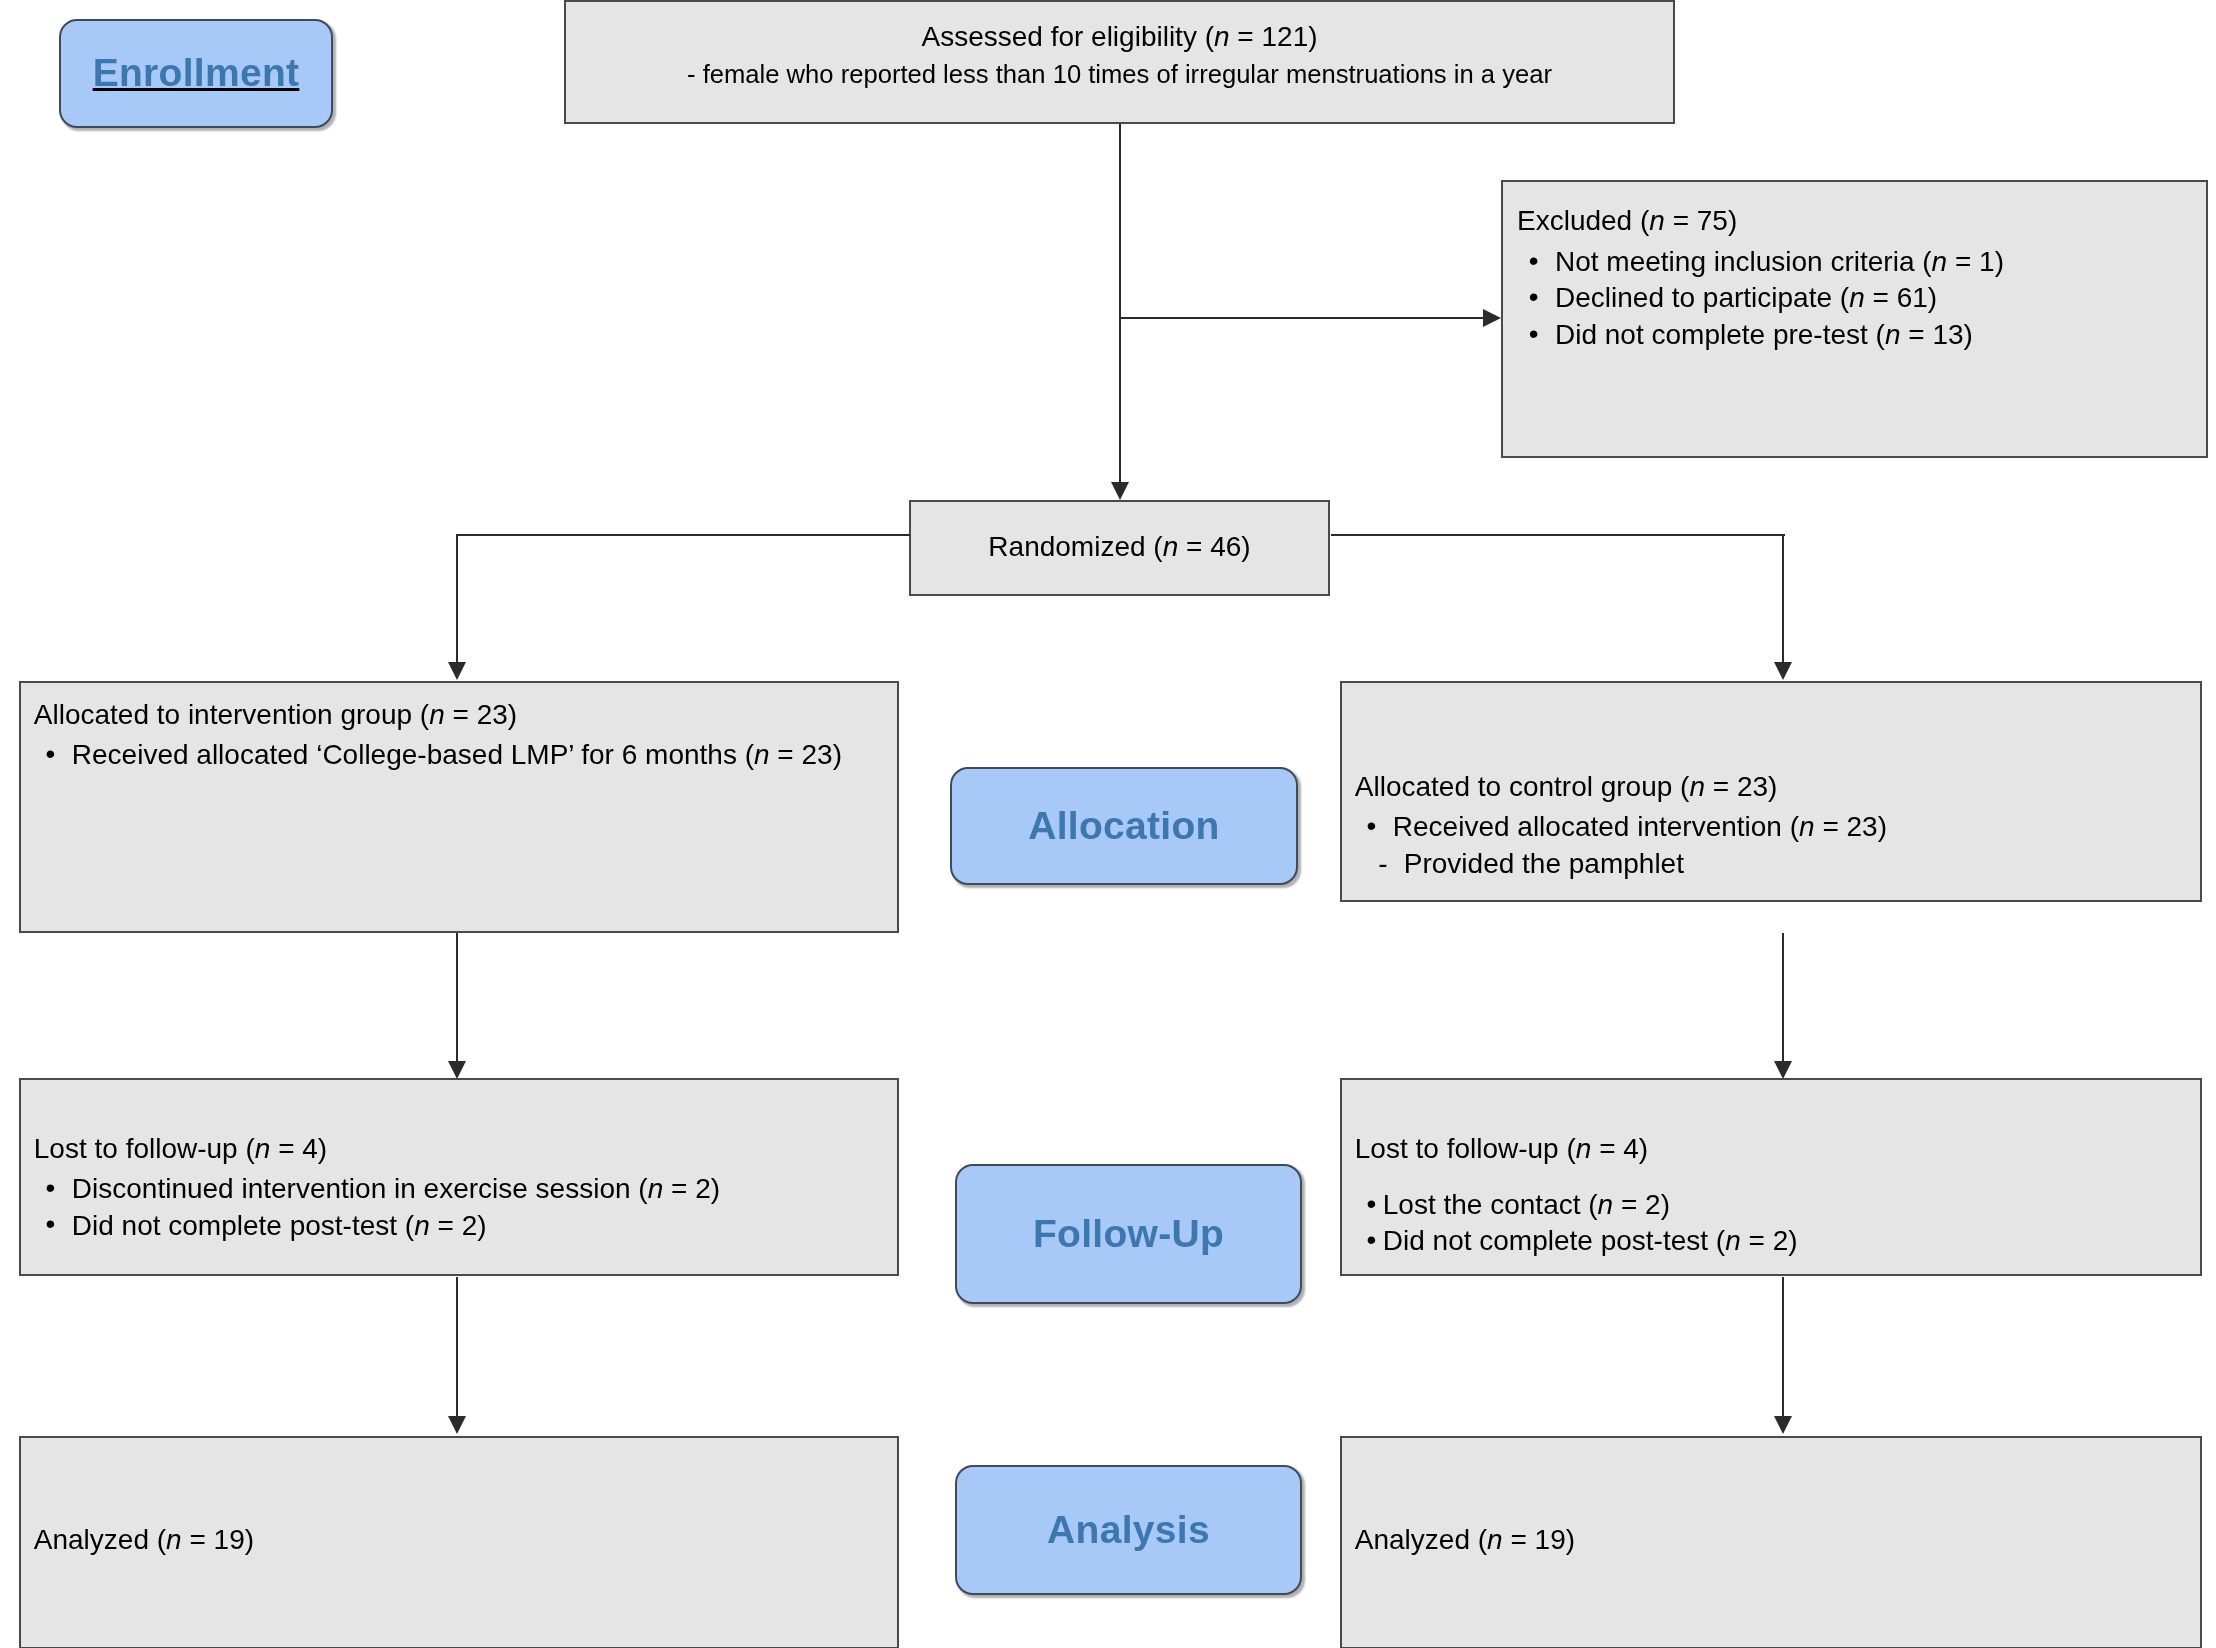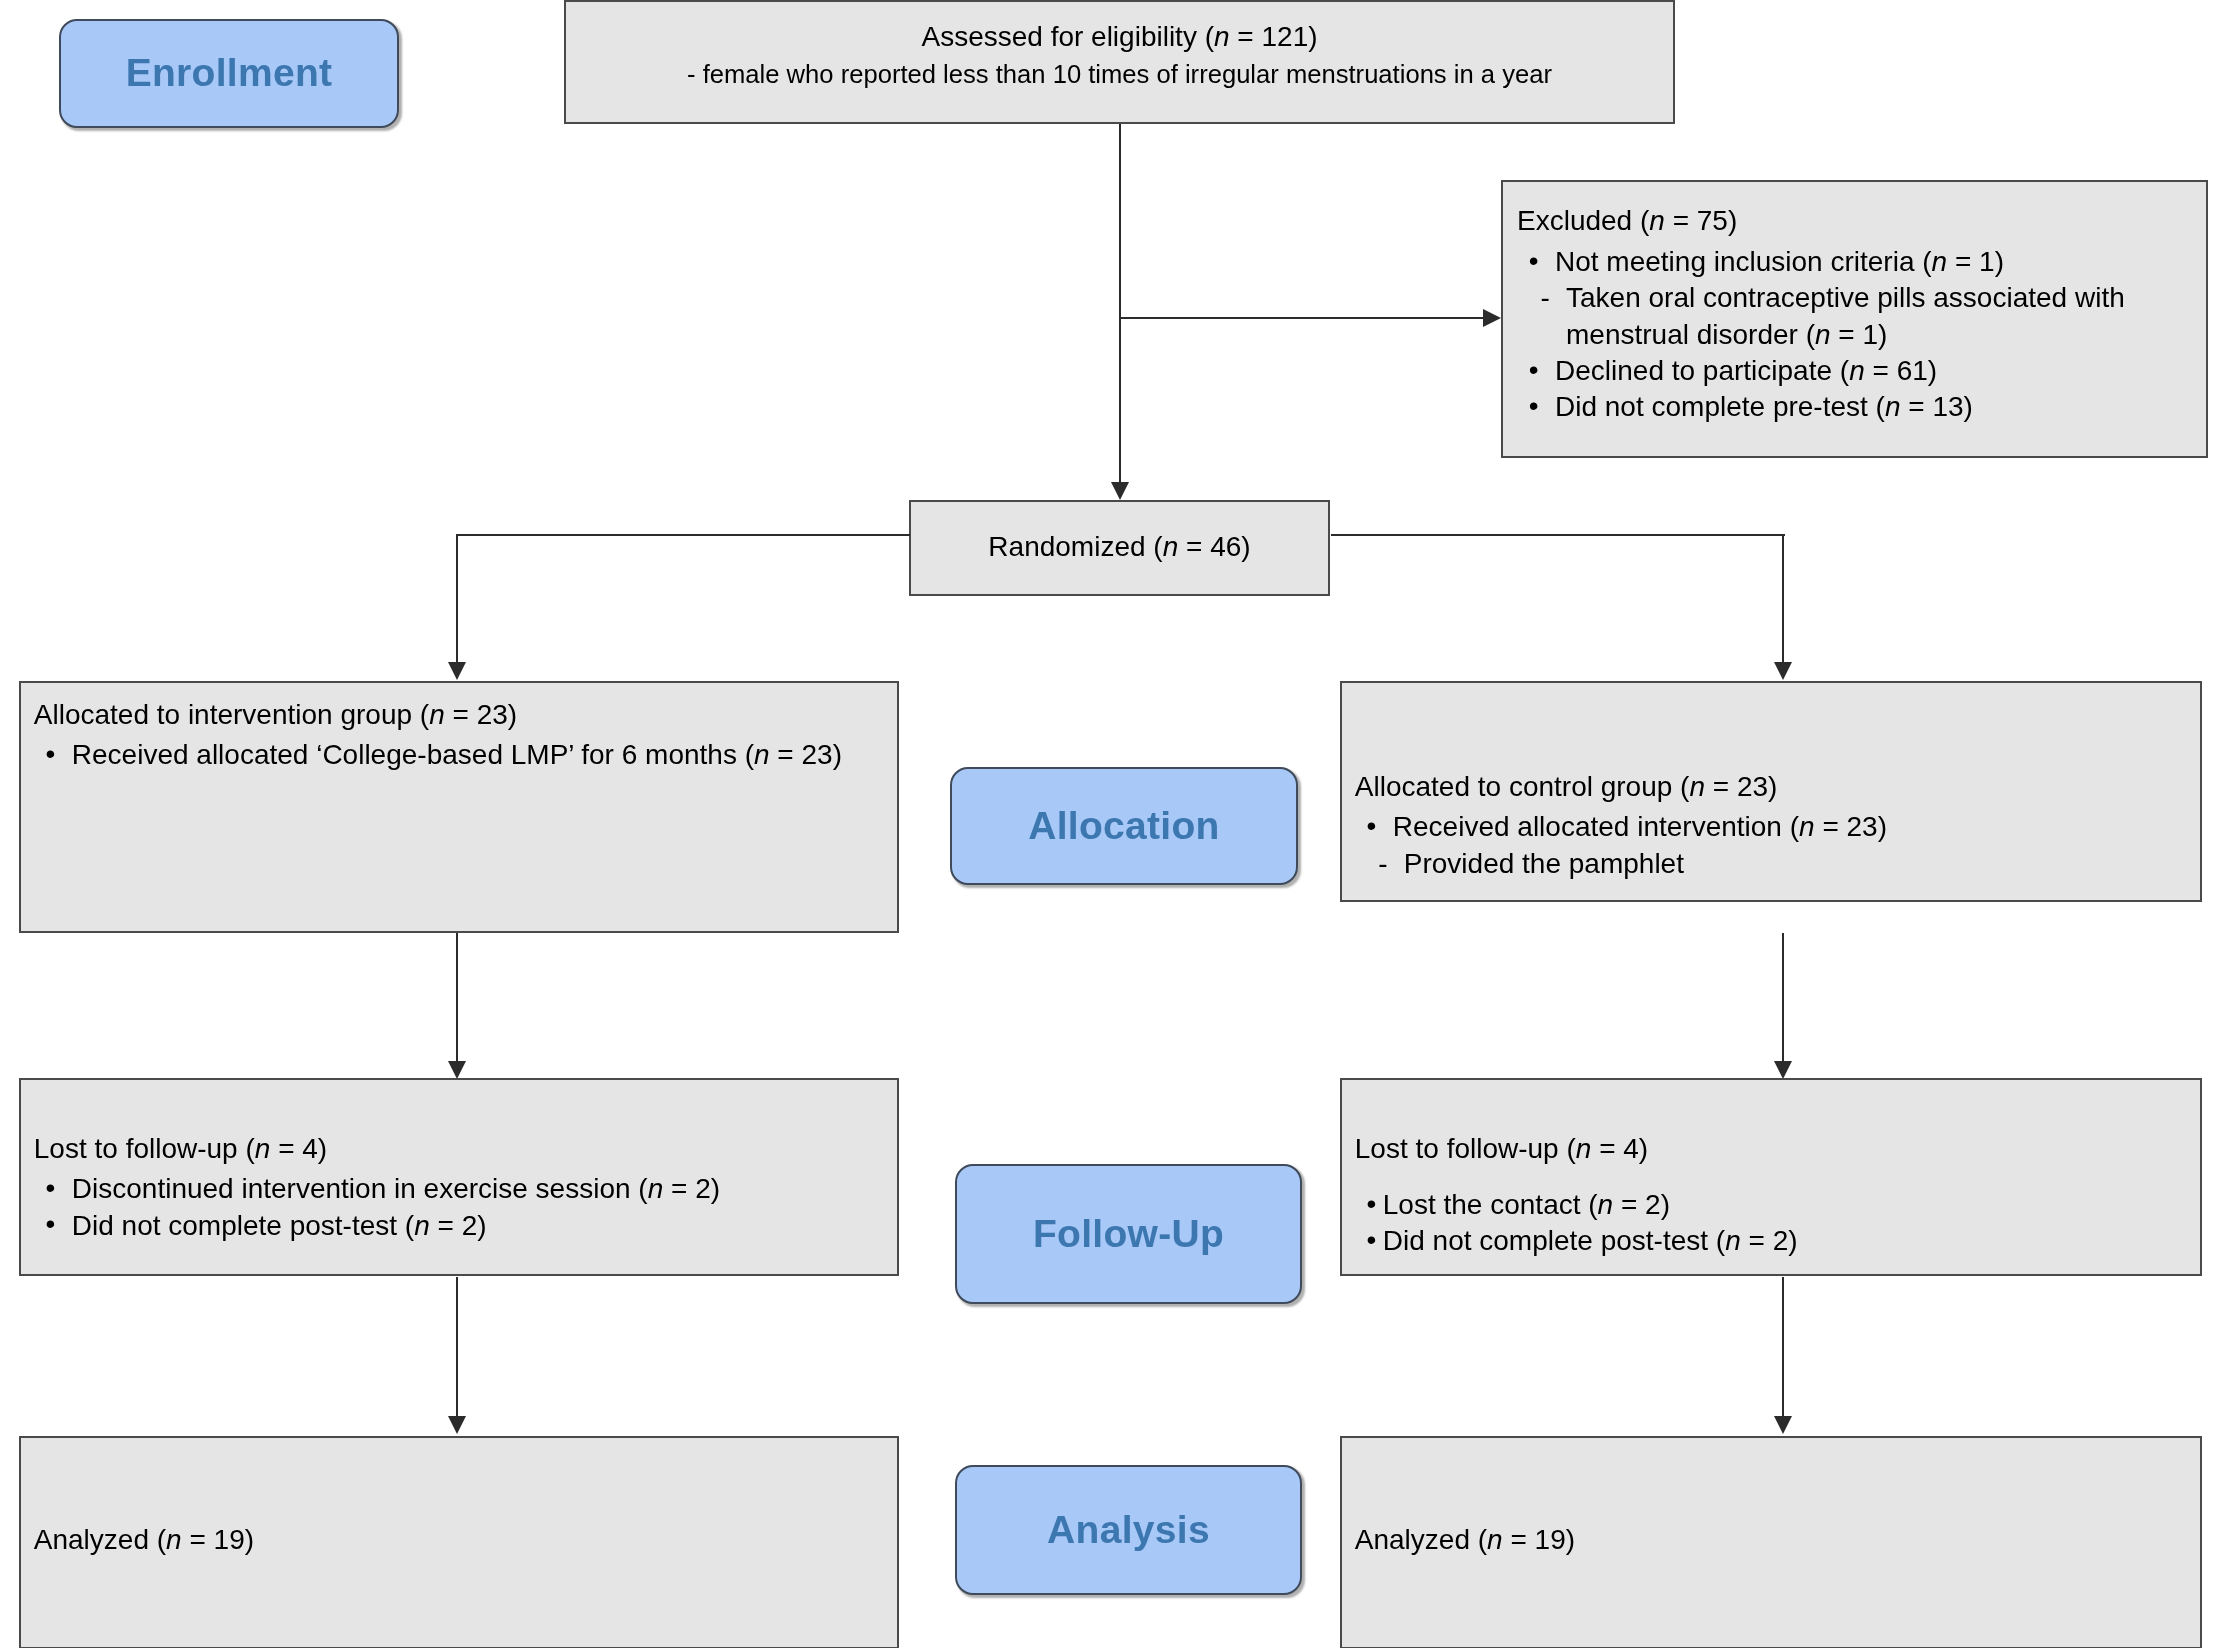--- a/index.html
+++ b/index.html
@@ -36,21 +36,21 @@
            border-top:18px solid #2b2b2b;}
   .arrowrt{position:absolute;width:0;height:0;
            border-top:9px solid transparent;border-bottom:9px solid transparent;
            border-left:18px solid #2b2b2b;}
 </style>
 </head>
 <body>
 
 <div id="stage">
 
-  <div class="badge" style="left:59px;top:18.7px;width:340px;height:109px;">
+  <div class="badge" style="left:59px;top:18.7px;width:274px;height:109px;text-decoration:underline;">
     <span>Enrollment</span>
   </div>
 
   <div class="box" style="left:564px;top:0px;width:1111px;height:124px;">
     <div class="inner" style="top:17px;">
       <div class="t ctr">
         <span>Assessed for eligibility (</span><i class="n">n</i><span> = 121)</span>
       </div>
       <div class="t ctr" style="font-size:25.6px;margin-top:3.2px;">- female who reported less than 10 times of irregular menstruations in a year</div>
     </div>
@@ -62,23 +62,20 @@
   <div class="hline" style="left:1119px;top:317px;width:364px;"></div>
   <div class="arrowrt" style="left:1483px;top:309px;"></div>
 
   <div class="box" style="left:1501px;top:180px;width:707px;height:278px;">
     <div class="inner" style="top:12.8px;left:14px;right:10.7px;margin-top:8px;">
       <div class="t">
         <span>Excluded  (</span><i class="n">n</i><span> = 75)</span>
       </div>
       <ul class="bul" style="margin-top:5.3px;">
         <li>Not meeting inclusion criteria (<i class="n">n</i> = 1)</li>
-      </ul>
-      <ul class="dsh">
-        <li class="wrap" style="white-space:normal;">Taken oral contraceptive pills associated with menstrual disorder (<i class="n">n</i> = 1)</li>
       </ul>
       <ul class="bul">
         <li>Declined to participate (<i class="n">n</i> = 61)</li>
         <li>Did not complete pre-test (<i class="n">n</i> = 13)</li>
       </ul>
     </div>
   </div>
 
   <div class="box" style="left:909px;top:500px;width:421px;height:96px;">
     <div class="inner" style="top:27px;">

